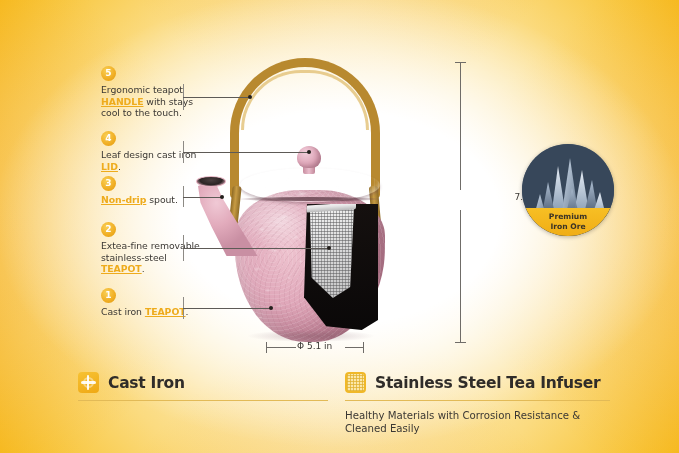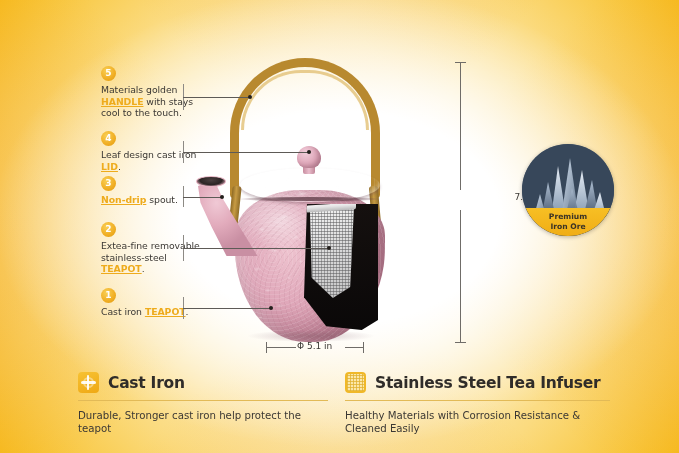--- a/index.html
+++ b/index.html
@@ -349,21 +349,21 @@
     </div>
     <div class="lid-seam"></div>
     <div class="knob-neck"></div>
     <div class="knob"></div>
 
     <div class="pot-shadow"></div>
   </div>
 
   <div class="callout" style="left:101px; top:66px;">
     <div class="badge">5</div>
-    <div class="ctext"><span>Materials golden </span><span class="kw">HANDLE</span><span> with stays cool to the touch.</span></div>
+    <div class="ctext"><span>Ergonomic teapot </span><span class="kw">HANDLE</span><span> with stays cool to the touch.</span></div>
   </div>
   <div class="tick" style="left:183px; top:84px; height:26px;"></div>
   <div class="lead" style="left:183px; top:97px; width:67px;"></div>
   <div class="dot" style="left:248px; top:95px;"></div>
 
   <div class="callout" style="left:101px; top:131px;">
     <div class="badge">4</div>
     <div class="ctext"><span>Leaf design cast iron </span><span class="kw">LID</span><span>.</span></div>
   </div>
   <div class="tick" style="left:183px; top:141px; height:22px;"></div>
@@ -444,21 +444,20 @@
   </div>
 
   <div class="feat" style="left:78px; top:372px; width:250px;">
     <div class="feat-head">
       <div class="feat-ico ico-cast">
           <i></i>
         </div>
       <div class="feat-title">Cast Iron</div>
     </div>
     <div class="feat-rule"></div>
-    <div class="feat-desc">Durable, Stronger cast iron help protect the teapot</div>
   </div>
 
   <div class="feat" style="left:345px; top:372px; width:265px;">
     <div class="feat-head">
       <div class="feat-ico ico-mesh"></div>
       <div class="feat-title">Stainless Steel Tea Infuser</div>
     </div>
     <div class="feat-rule"></div>
     <div class="feat-desc">Healthy Materials with Corrosion Resistance &amp; Cleaned Easily</div>
   </div>

